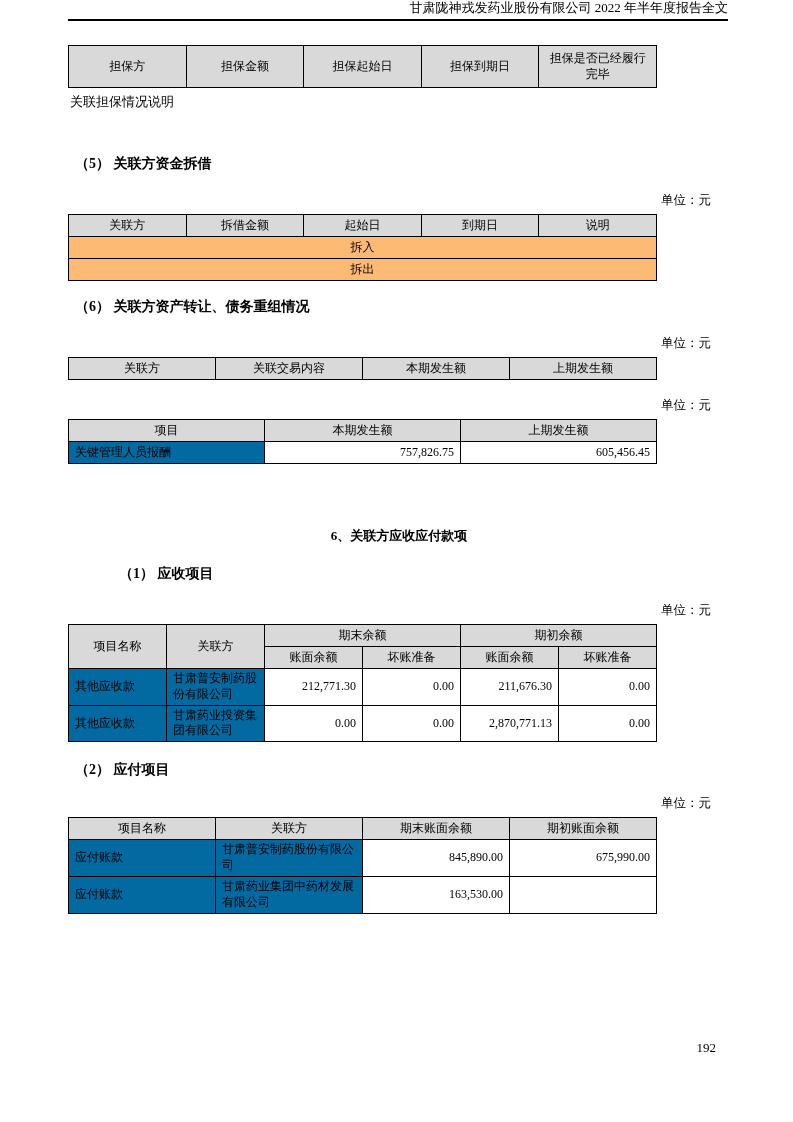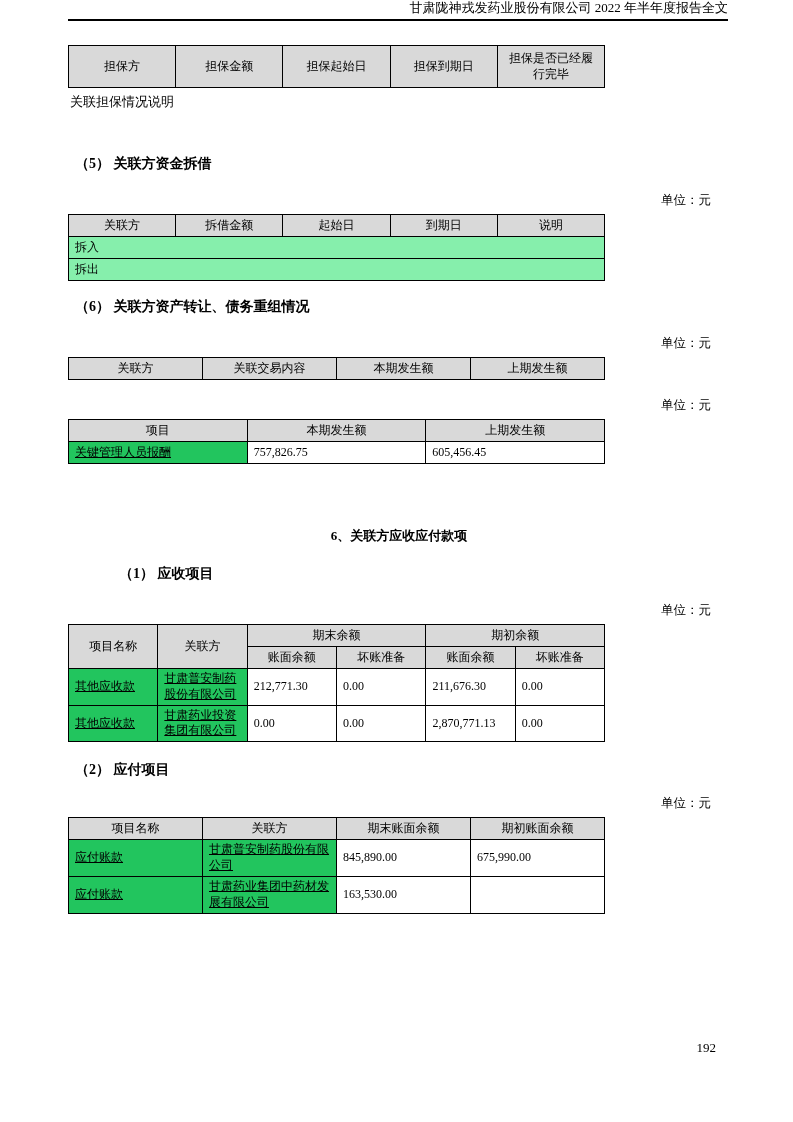--- a/index.html
+++ b/index.html
@@ -26,40 +26,40 @@
     font-size: 13px;
     line-height: 15px;
   }
   .header-rule {
     margin-top: 4px;
     border-bottom: 2px solid #000000;
     height: 0;
   }
   table {
     border-collapse: collapse;
-    width: 537px;
+    width: 589px;
     table-layout: fixed;
     font-size: 12px;
   }
   th, td {
     border: 1px solid #000000;
     padding: 2px 6px;
     line-height: 1.32;
     vertical-align: middle;
     word-break: break-all;
   }
   th {
     background: #d9d9d9;
     font-weight: normal;
     text-align: center;
   }
   tr { height: 22px; }
-  td.lbl { text-align: left; background: #22c55e; text-decoration: underline; }
-  td.num { background: #ffffff; }
-  td.shade { background: #86efac; text-align: left; }
+  td.lbl { text-align: left; background: #0369a1; }
+  td.num { text-align: right; background: #ffffff; }
+  td.shade { background: #fdba74; text-align: center; }
   .note {
     margin-top: 5px;
     font-size: 13px;
     padding-left: 2px;
   }
   .sec-heading {
     font-size: 14px;
     font-weight: bold;
     padding-left: 7px;
     line-height: 16px;

